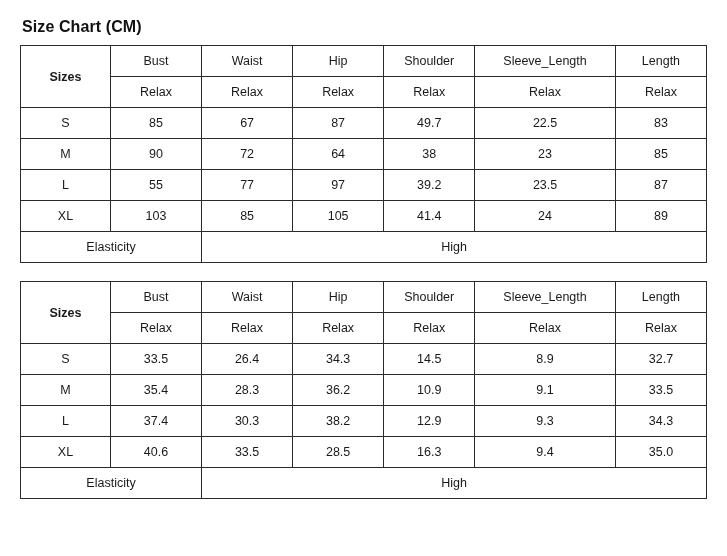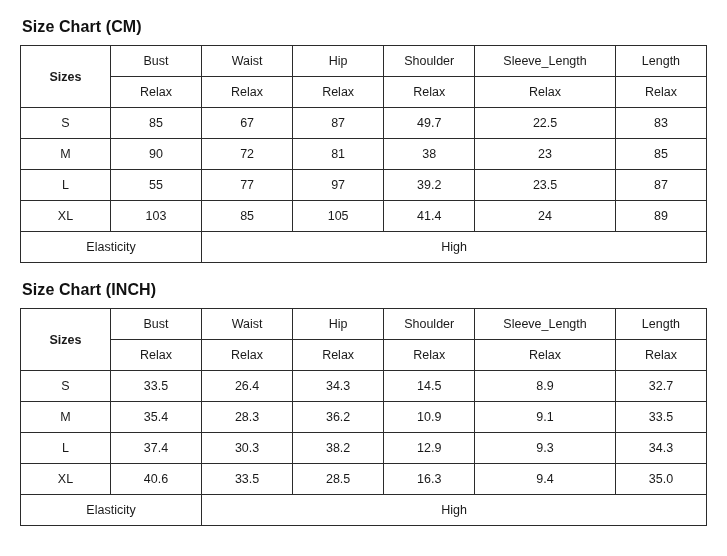--- a/index.html
+++ b/index.html
@@ -106,21 +106,21 @@
           <td>67</td>
           <td>87</td>
           <td>49.7</td>
           <td>22.5</td>
           <td>83</td>
         </tr>
         <tr>
           <td>M</td>
           <td>90</td>
           <td>72</td>
-          <td>81</td>
+          <td>64</td>
           <td>38</td>
           <td>23</td>
           <td>85</td>
         </tr>
         <tr>
           <td>L</td>
           <td>55</td>
           <td>77</td>
           <td>97</td>
           <td>39.2</td>
@@ -138,21 +138,20 @@
         </tr>
         <tr>
           <td class="elastic-label" colspan="2">Elasticity</td>
           <td class="elastic-value" colspan="5">High</td>
         </tr>
       </tbody>
     </table>
   </div>
 
   <div class="chart-block">
-    <div class="chart-title">Size Chart (INCH)</div>
     <table class="size-table">
       <colgroup>
         <col class="col-sizes">
           <col class="col-m">
           <col class="col-m">
           <col class="col-m">
           <col class="col-m">
           <col class="col-long">
           <col class="col-m">
       </colgroup>

